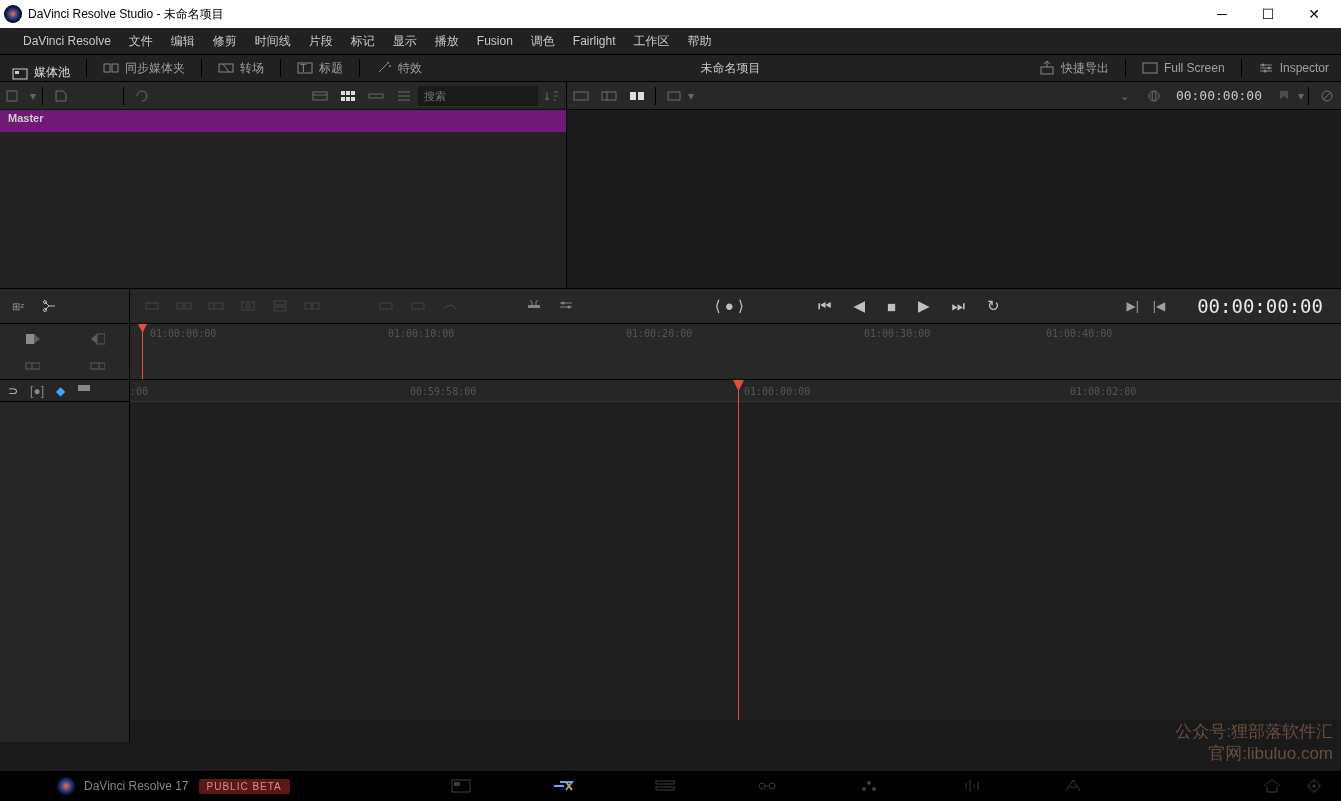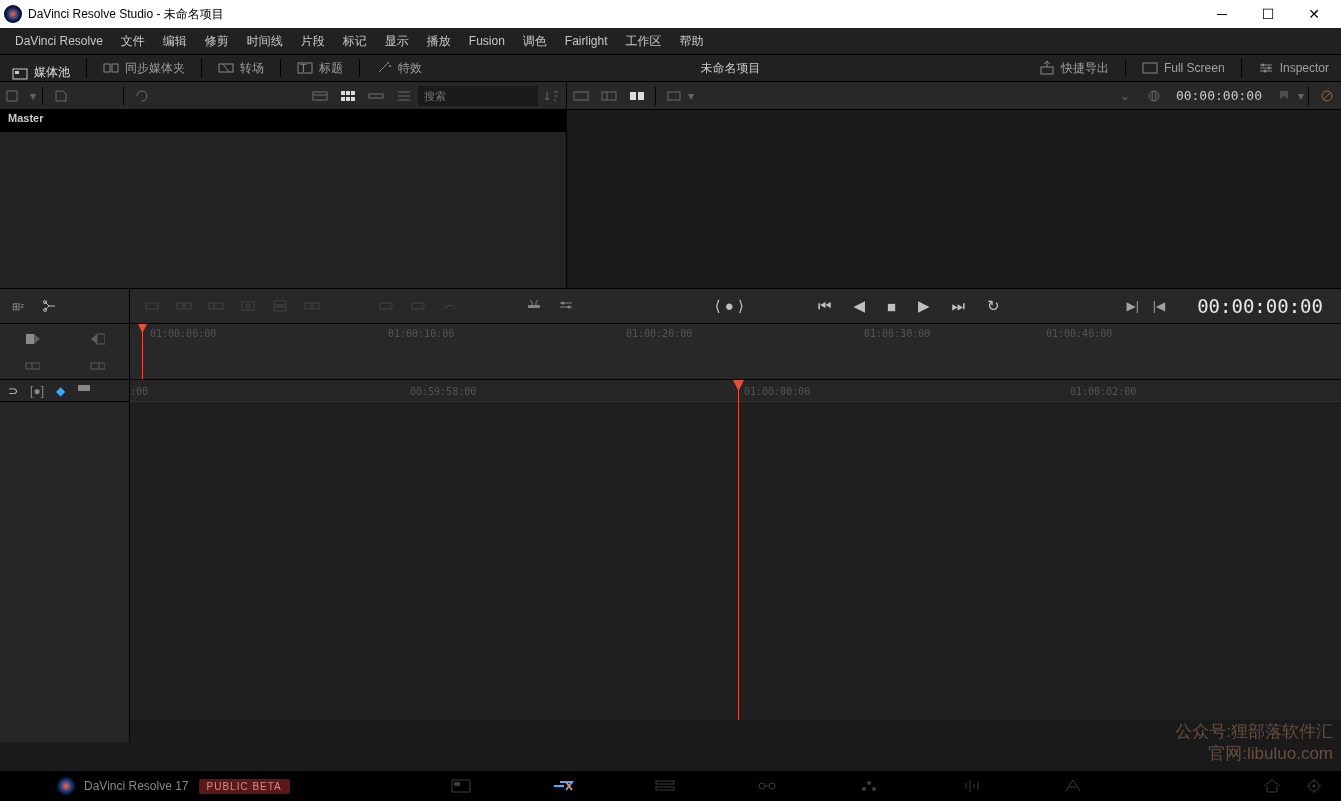--- a/index.html
+++ b/index.html
@@ -1,37 +1,37 @@
 <!DOCTYPE html>
 <html><head>
 <meta charset="utf-8">
 <style>
 * { margin:0; padding:0; box-sizing:border-box; font-family:"Microsoft YaHei",Arial,sans-serif; user-select:none; }
 body { background:#1a1a1a; color:#a0a0a0; font-size:12px; overflow:hidden; width:1341px; height:801px; }
 .titlebar { height:28px; background:#fff; color:#000; display:flex; align-items:center; padding:0 4px; }
 .titlebar .logo { width:18px; height:18px; border-radius:50%; background:radial-gradient(circle,#ff6b35 0%,#1e3a8a 40%,#000 70%); margin-right:6px; }
 .titlebar .title { flex:1; font-size:12px; }
 .titlebar .winbtn { width:46px; height:28px; display:flex; align-items:center; justify-content:center; font-size:14px; }
-.menubar { height:26px; background:#212121; display:flex; align-items:center; padding:0 6px; gap:0; }
+.menubar { height:26px; background:#212121; display:flex; align-items:center; padding:0 14px; gap:0; }
 .menubar span { padding:0 9px; color:#c8c8c8; font-size:12px; cursor:pointer; }
 .toolbar { height:28px; background:#212121; display:flex; align-items:center; border-top:1px solid #000; border-bottom:1px solid #000; }
 .tb-btn { display:flex; align-items:center; gap:6px; padding:0 12px; height:100%; color:#a0a0a0; cursor:pointer; }
 .tb-btn.active { color:#e0e0e0;align-items:flex-end; }
 .tb-center { flex:1; text-align:center; color:#c8c8c8; }
 .ico { width:16px; height:14px; display:inline-block; position:relative; }
 .subbar { height:28px; background:#282828; display:flex; align-items:center; border-bottom:1px solid #000; }
 .subbar .left { width:567px; display:flex; align-items:center; height:100%; border-right:1px solid #000; }
 .subbar .right { flex:1; display:flex; align-items:center; height:100%; }
 .sb-ico { width:24px; height:20px; margin:0 2px; display:flex; align-items:center; justify-content:center; cursor:pointer; opacity:.6; }
 .sb-ico.on { opacity:1; }
 .search { background:#1a1a1a; border:none; color:#888; padding:2px 6px; width:120px; height:20px; font-size:11px; }
 .tc { color:#c8c8c8; font-family:monospace; font-size:13px; padding:0 8px; }
 .main { display:flex; height:178px; }
 .pool { width:567px; background:#232323; border-right:1px solid #000; display:flex; flex-direction:column; }
-.pool-hdr { height:22px; background:#000000; padding:2px 8px; color:#ccc; font-size:11px; font-weight:bold; }
+.pool-hdr { height:22px; background:#701a75; padding:2px 8px; color:#ccc; font-size:11px; font-weight:bold; }
 .pool-body { flex:1; display:flex; flex-direction:column; align-items:center; justify-content:center; background:#2d2d2d; }
 .pool-empty { color:#555; font-size:24px; font-family:"SimSun",serif; letter-spacing:2px; }
 .pool-hint { color:#4a4a4a; font-size:12px; margin-top:50px; }
 .viewer { flex:1; background:#1a1a1a; }
 .midbar { height:36px; background:#282828; display:flex; align-items:center; border-top:1px solid #000; border-bottom:1px solid #000; }
 .mid-l { width:130px; display:flex; align-items:center; gap:14px; padding:0 12px; border-right:1px solid #000; height:100%; }
 .mid-tools { display:flex; align-items:center; gap:16px; padding:0 14px; flex:0 0 auto; }
 .mid-tools .ico { opacity:.35; }
 .transport { flex:1; display:flex; align-items:center; justify-content:center; gap:22px; }
 .transport .pbtn { color:#c0c0c0; cursor:pointer; font-size:15px; }

